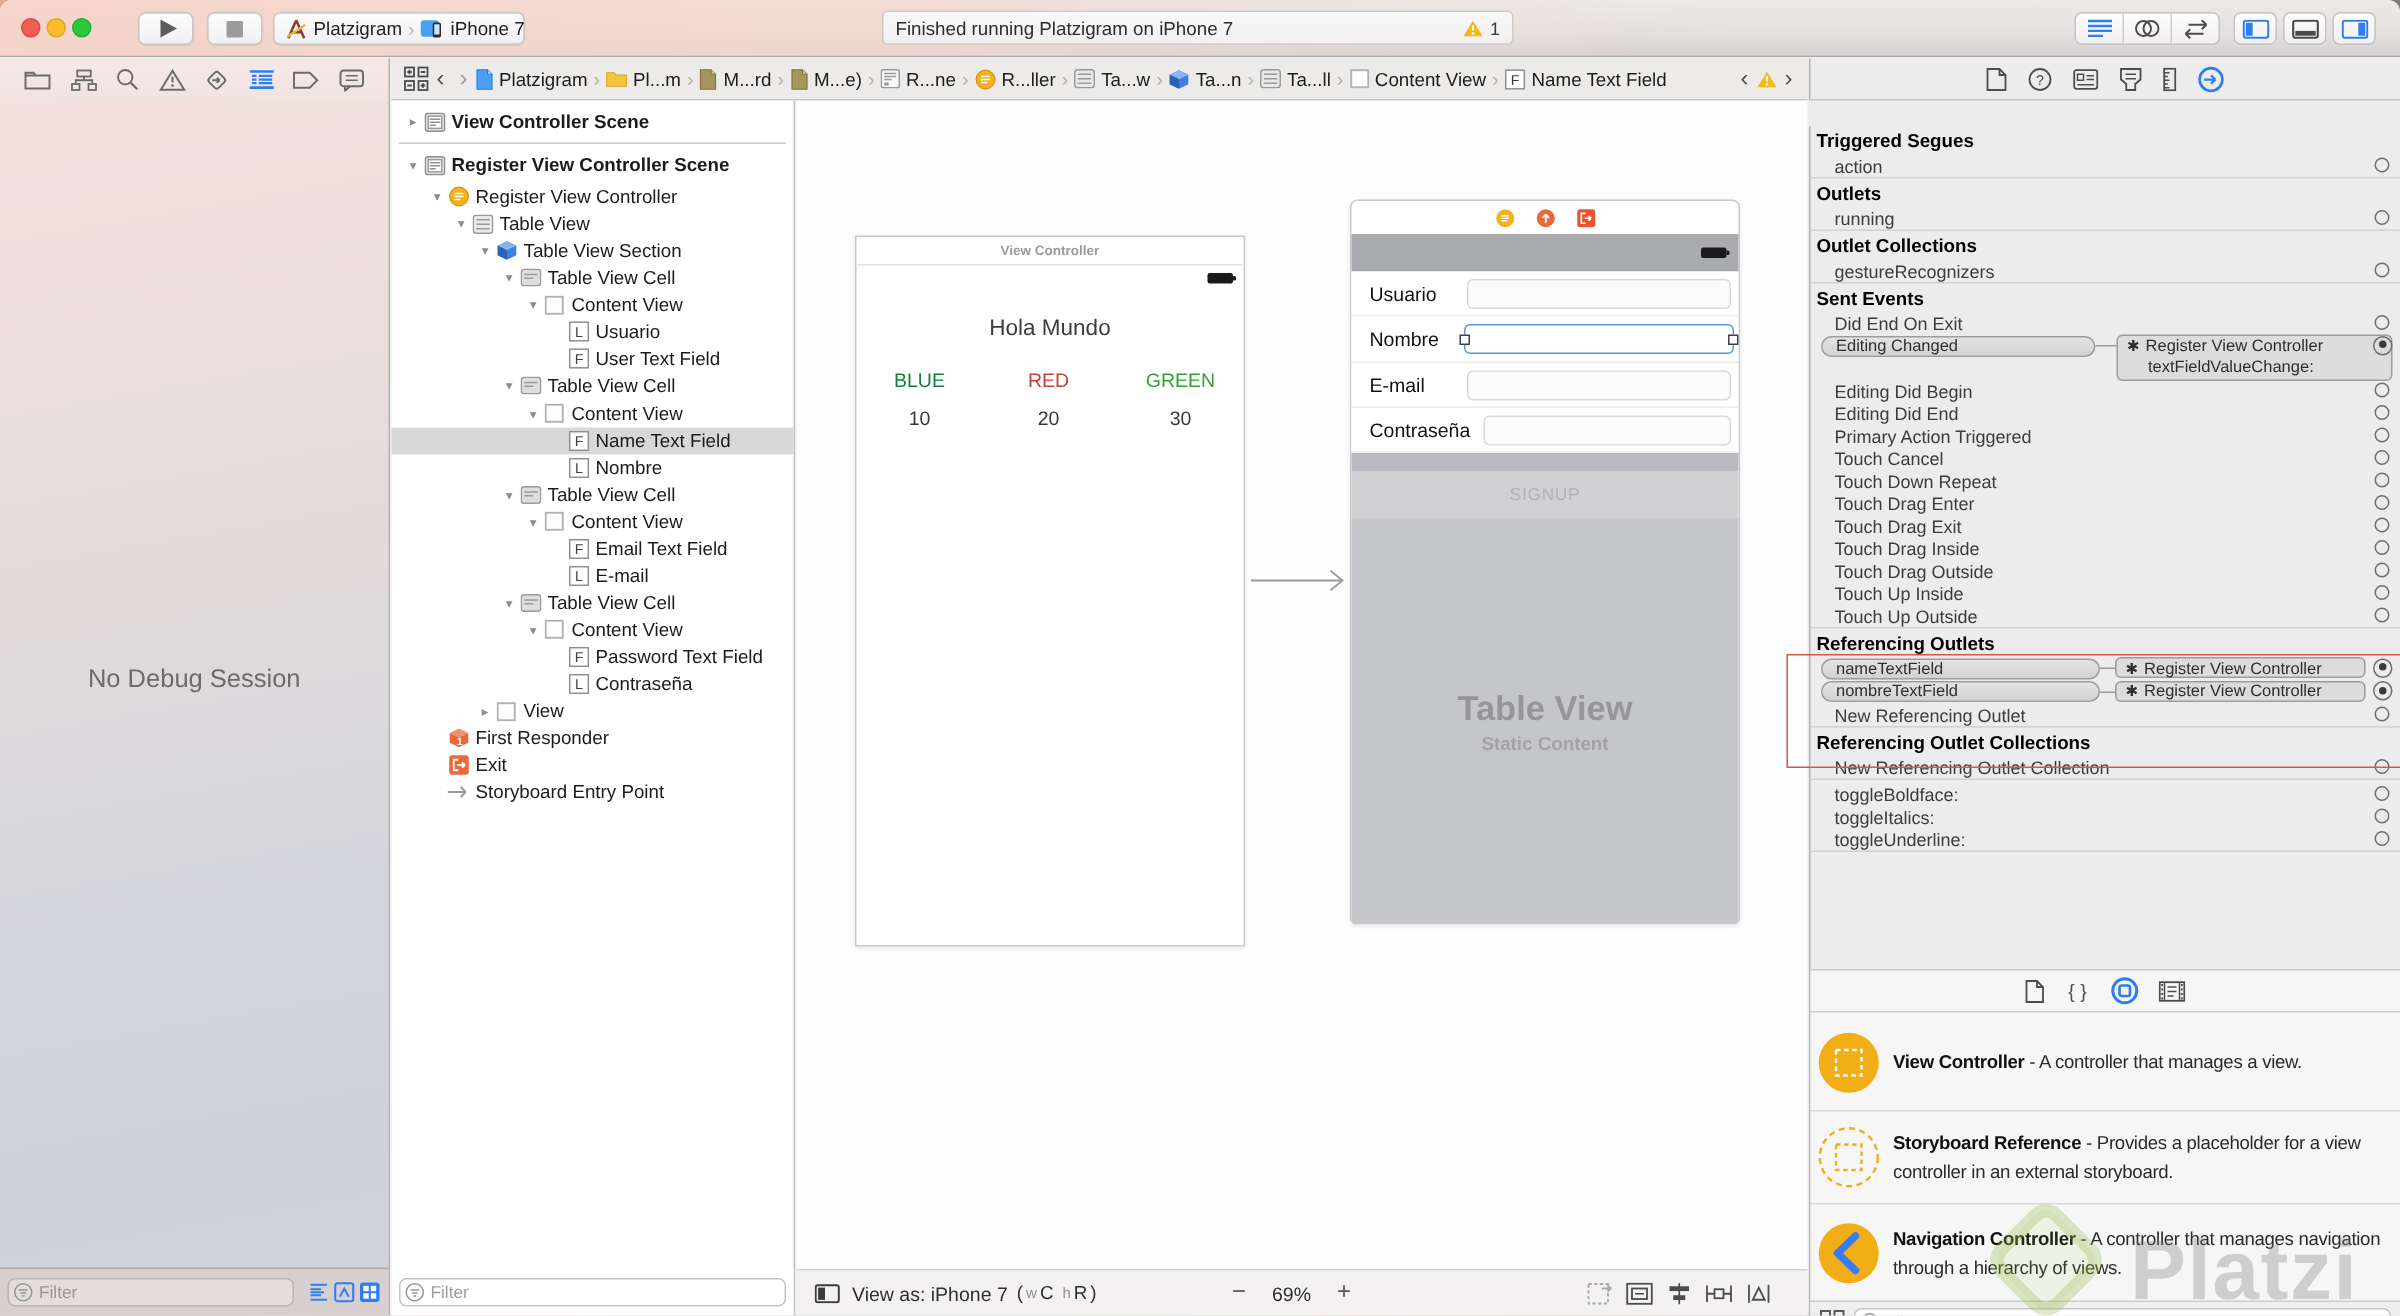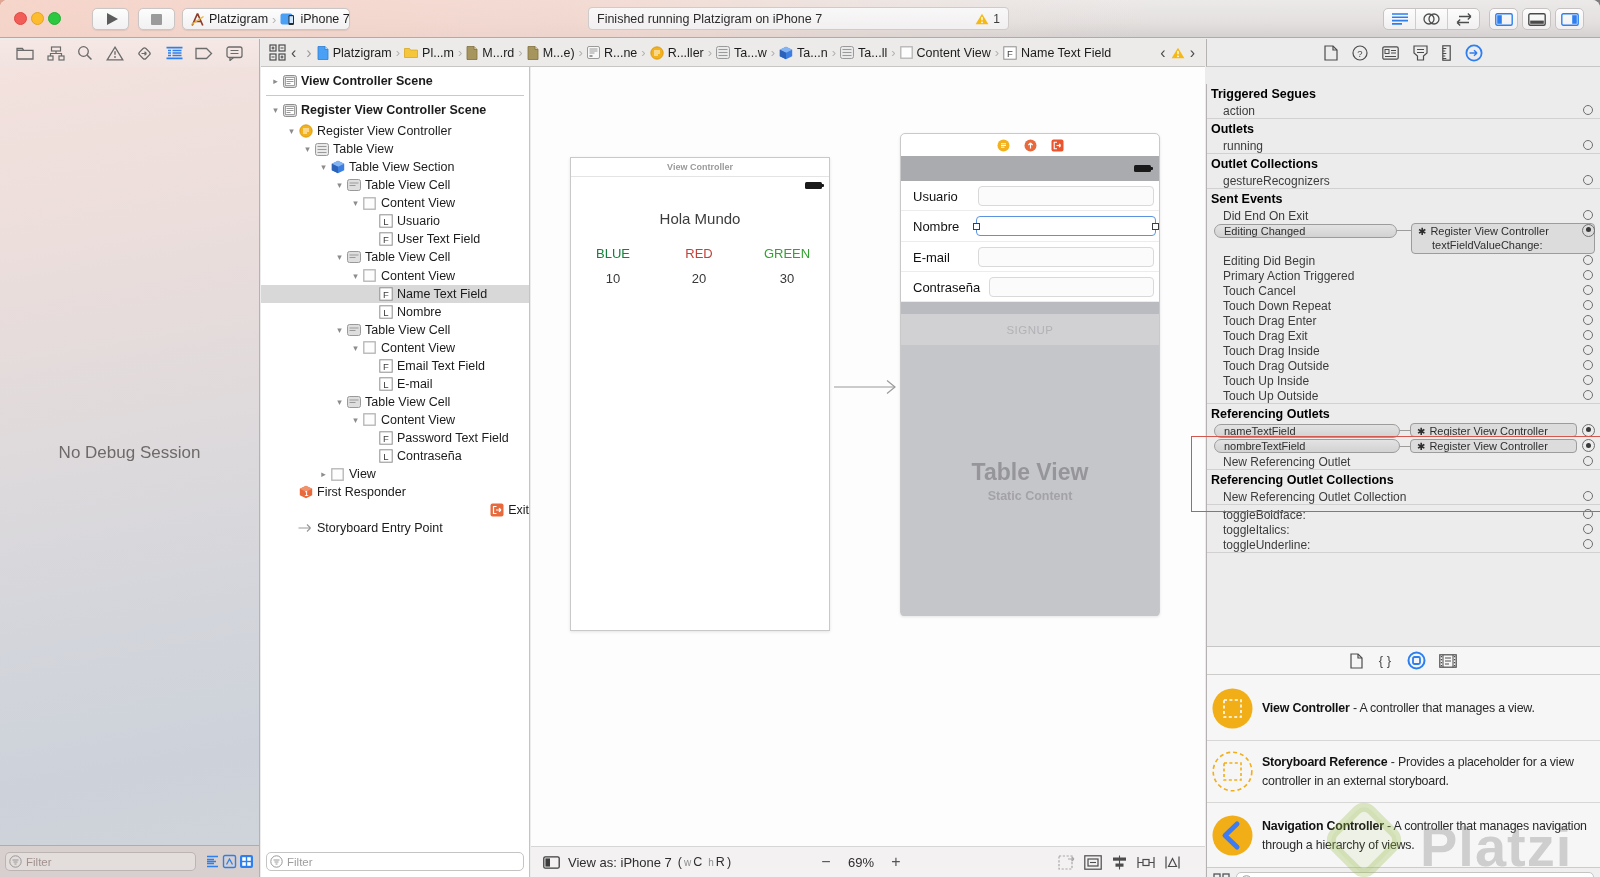--- a/index.html
+++ b/index.html
@@ -809,21 +809,21 @@
           <span class="disc"></span>
           <span class="ticn icn">
             <svg width="14" height="14" viewBox="0 0 14 14">
               <path d="M7 0.8 L13.2 3.8 V10.2 L7 13.2 L0.8 10.2 V3.8 Z" fill="#e8693c"></path>
               <path d="M7 0.8 L13.2 3.8 L7 6.8 L0.8 3.8 Z" fill="#f0926d"></path>
               <text x="7.4" y="11.4" font-size="7" text-anchor="middle" fill="#fff" font-family="Liberation Sans,sans-serif" font-weight="bold">1</text>
             </svg>
           </span>
           <span class="tlabel">First Responder</span>
         </div>
-        <div class="trow" style="top: 434.15px; padding-left: 24px; justify-content: flex-end;">
+        <div class="trow" style="top: 434.15px; padding-left: 24px;">
           <span class="disc"></span>
           <span class="ticn icn">
             <svg width="14" height="14" viewBox="0 0 14 14">
               <rect x="0.5" y="0.5" width="13" height="13" rx="2" fill="#e8693c"></rect>
               <path d="M6.5 3.5 H3.5 v7 h3M6 7 h5M11 7 l-2-1.8M11 7 l-2 1.8" fill="none" stroke="#fff" stroke-width="1.2"></path>
             </svg>
           </span>
           <span class="tlabel">Exit</span>
         </div>
         <div class="trow" style="top: 452.2px; padding-left: 24px;">
@@ -1019,20 +1019,24 @@
             <span class="pill">Editing Changed</span>
             <span class="connector"></span>
             <span class="cbox" style="left:204px;width:184px;"><span class="l1"><span class="ast">✱</span>Register View Controller</span><span class="l2" style="display:block">textFieldValueChange:</span></span>
             <span class="circ conn"></span>
           </div>
           <div class="irow">
             <span class="ilabel">Editing Did Begin</span>
             <span class="circ"></span>
           </div>
           <div class="irow">
+            <span class="ilabel">Editing Did End</span>
+            <span class="circ"></span>
+          </div>
+          <div class="irow">
             <span class="ilabel">Primary Action Triggered</span>
             <span class="circ"></span>
           </div>
           <div class="irow">
             <span class="ilabel">Touch Cancel</span>
             <span class="circ"></span>
           </div>
           <div class="irow">
             <span class="ilabel">Touch Down Repeat</span>
             <span class="circ"></span>

